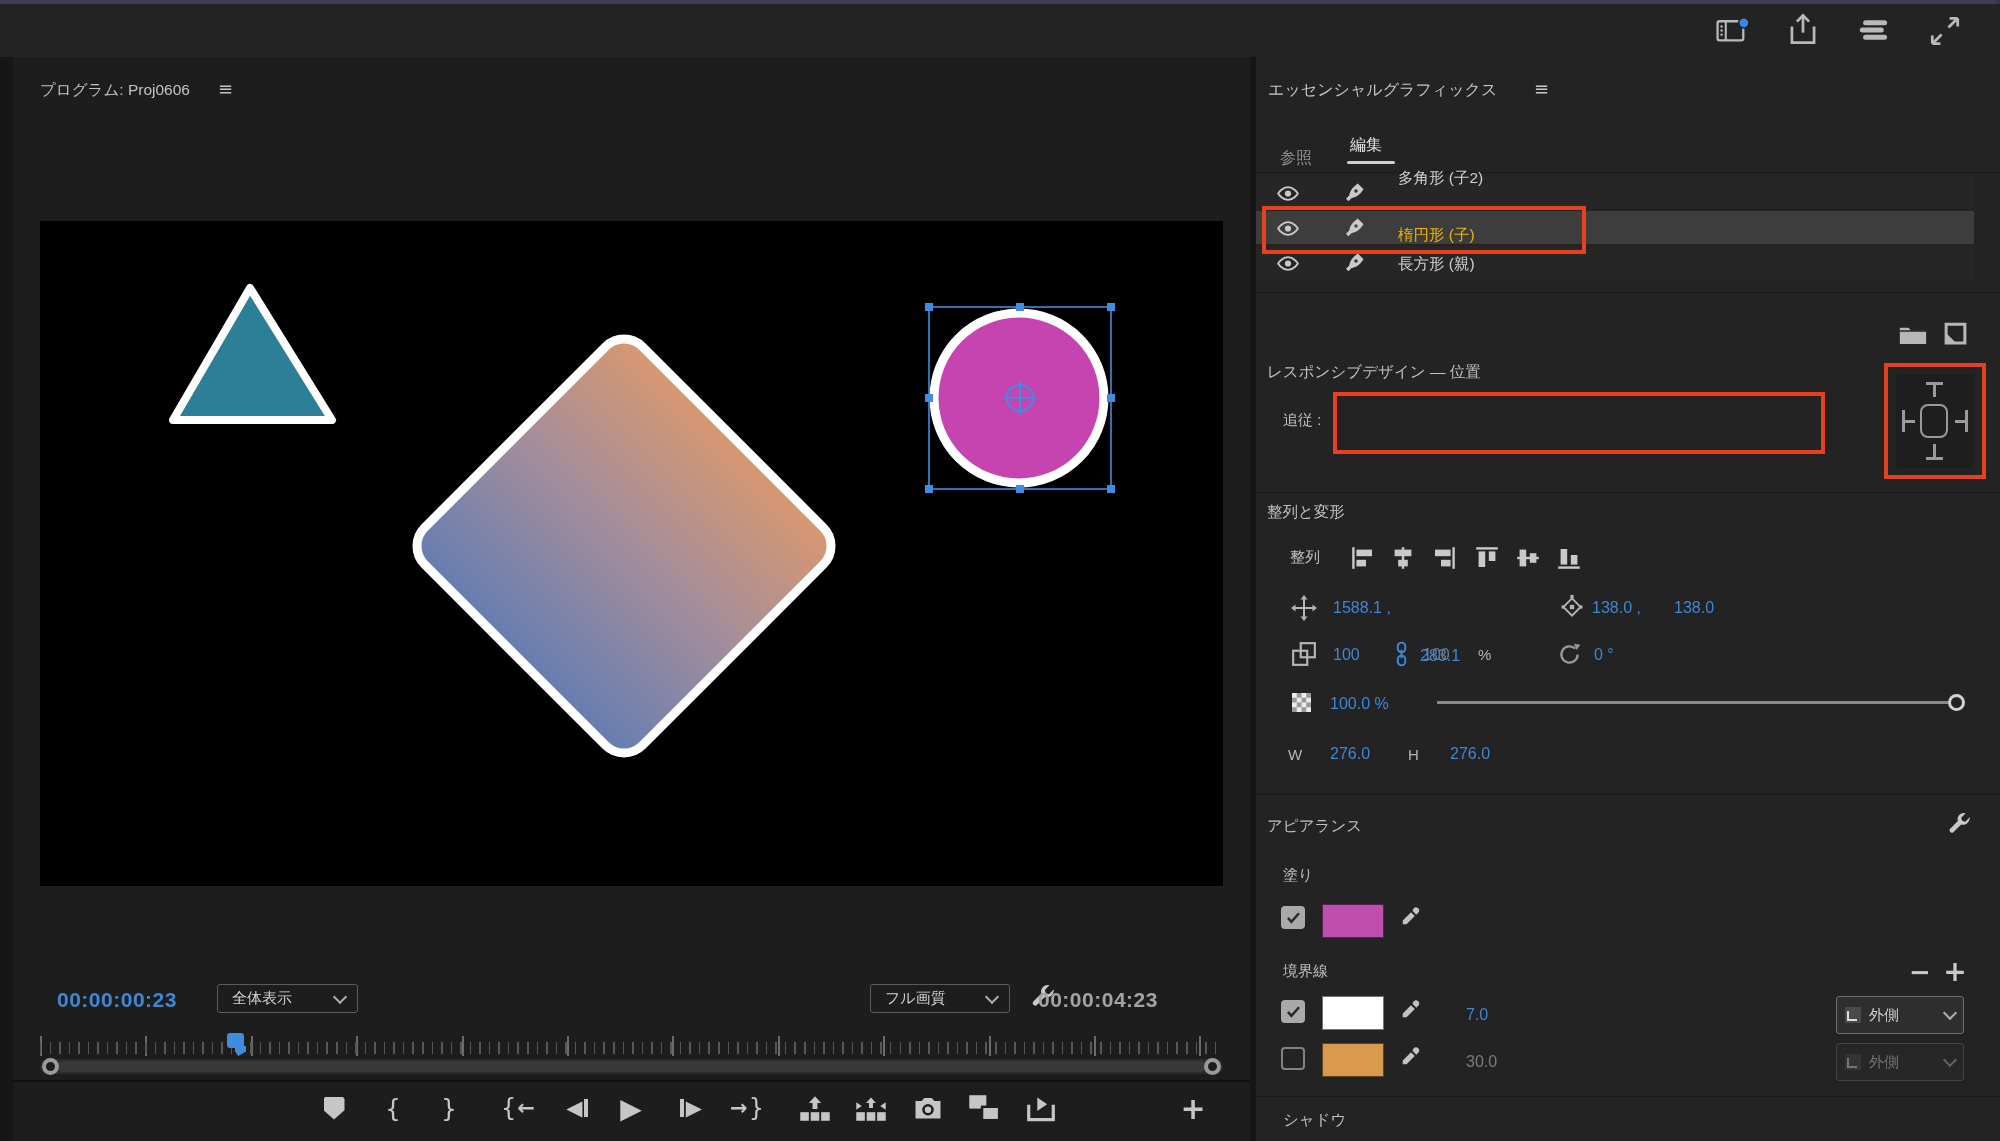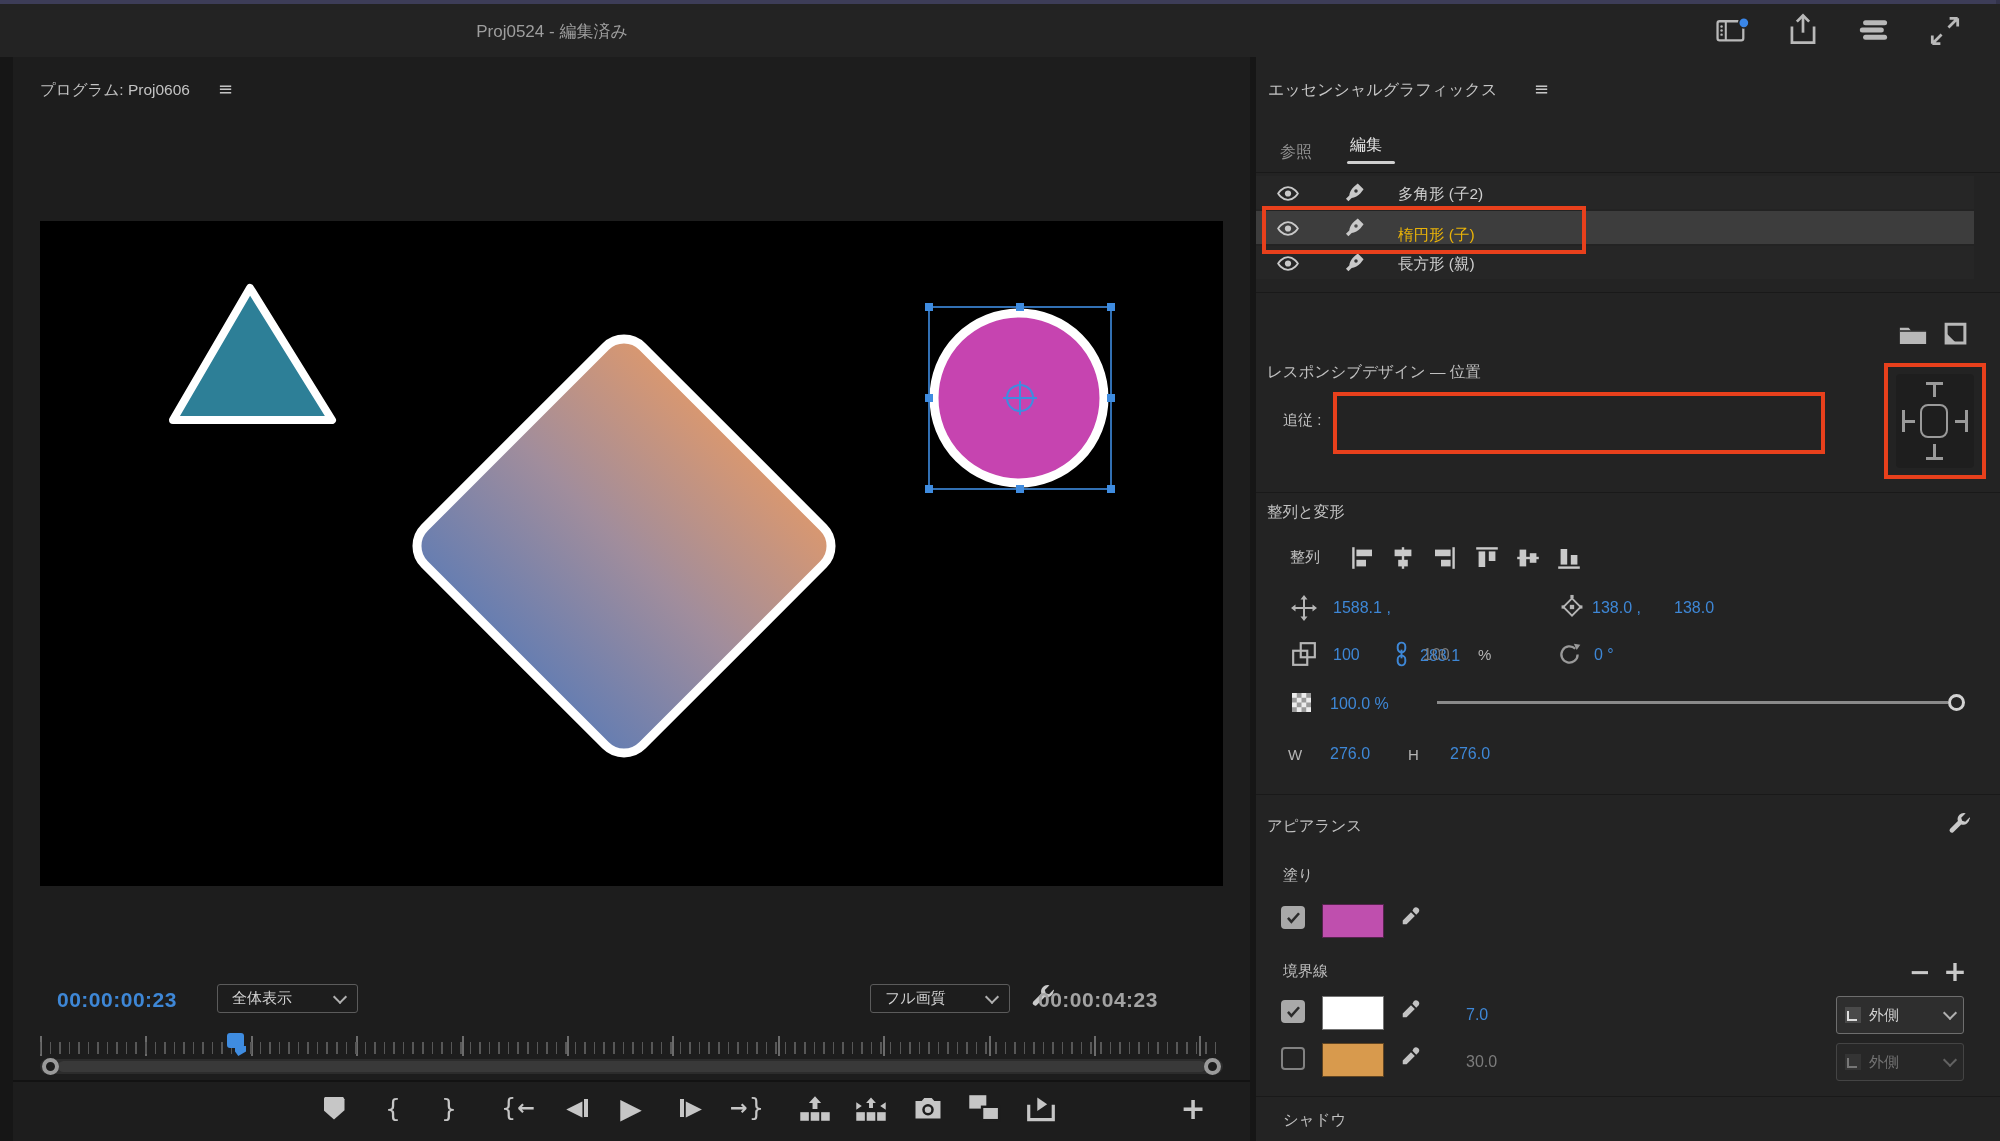--- a/index.html
+++ b/index.html
@@ -31,21 +31,20 @@
   svg{display:block;}
 </style>
 </head>
 <body>
 
 <div class="screen">
 
   <div class="abs" style="left:0;top:0;width:2000px;height:4px;background:#3d3d58;"></div>
   <div class="abs" style="left:1996px;top:0;width:4px;height:1141px;background:#33334a;"></div>
   <div class="abs" style="left:0;top:4px;width:2000px;height:53px;background:#232323;"></div>
-  <div class="abs" style="left:352px;top:20px;width:400px;text-align:center;font-size:17px;color:#9e9e9e;">Proj0524 - 編集済み</div>
 
   <div class="abs ic" style="left:1716px;top:16px;width:34px;height:28px;color:#b9b9b9;">
     <svg viewBox="0 0 33 27" width="34" height="28">
       <rect x="1.5" y="5" width="25" height="18.5" rx="2" fill="none" stroke="currentColor" stroke-width="2.2"></rect>
       <path d="M9.5 5v18.5" stroke="currentColor" stroke-width="2"></path>
       <circle cx="5.4" cy="10" r="1.2" fill="currentColor"></circle>
         <circle cx="5.4" cy="14" r="1.2" fill="currentColor"></circle>
         <circle cx="5.4" cy="18" r="1.2" fill="currentColor"></circle>
       <circle cx="27" cy="6.5" r="5" fill="#3a86e8" stroke="#232323" stroke-width="1.5"></circle>
     </svg>
@@ -199,21 +198,21 @@
       <path d="M9 2l8 5.5L9 13z" fill="currentColor"></path>
     </svg>
   </div>
   <div class="abs ic glyph" style="left:1177px;top:1092px;width:32px;height:32px;font-size:30px;font-weight:bold;color:#c6c6c6;">+</div>
 
   <div class="abs" style="left:1256px;top:57px;width:744px;height:1084px;background:#232323;"></div>
 
   <div class="abs" style="left:1268px;top:80px;font-size:16px;color:#c6c6c6;">エッセンシャルグラフィックス</div>
   <div class="abs glyph" style="left:1534px;top:78px;font-size:18px;color:#c6c6c6;">≡</div>
 
-  <div class="abs" style="left:1280px;top:142px;font-size:16px;color:#8f8f8f;">参照</div>
+  <div class="abs" style="left:1280px;top:148px;font-size:16px;color:#8f8f8f;">参照</div>
   <div class="abs" style="left:1350px;top:135px;font-size:16px;color:#e3e3e3;">編集</div>
   <div class="abs" style="left:1347px;top:161px;width:48px;height:3px;background:#cfcfcf;border-radius:2px;"></div>
 
   <div class="sep" style="top:172px;"></div>
 
   <div class="lrow" style="top:176px;background:#262626;"></div>
   <div class="lrow" style="top:211px;background:#3d3d3d;"></div>
   <div class="lrow" style="top:246px;background:#262626;"></div>
 
   <div class="abs ic" style="left:1276px;top:186px;width:24px;height:15px;color:#c9c9c9;">
@@ -247,21 +246,21 @@
         <circle cx="10.9" cy="9.1" r="1.6" fill="#4a4a4a"></circle>
       </svg>
   </div>
   <div class="abs ic" style="left:1344px;top:251px;width:22px;height:22px;color:#c9c9c9;">
     <svg viewBox="0 0 20 20" width="22" height="22">
         <path d="M12.5 2.2 17.8 7.5 15 11.2c-2 2.5-5.5 4-8 4.2l-3 3-2.2-2.2 3-3c.2-2.5 1.7-6 4.2-8z" fill="currentColor"></path>
         <circle cx="10.9" cy="9.1" r="1.6" fill="#333"></circle>
       </svg>
   </div>
 
-  <div class="abs" style="left:1398px;top:184px;font-size:15.5px;color:#cfcfcf;">多角形 (子2)</div>
+  <div class="abs" style="left:1398px;top:168px;font-size:15.5px;color:#cfcfcf;">多角形 (子2)</div>
   <div class="abs" style="left:1398px;top:219px;font-size:15.5px;color:#eab308;margin-top:6px;">楕円形 (子)</div>
   <div class="abs" style="left:1398px;top:254px;font-size:15.5px;color:#cfcfcf;">長方形 (親)</div>
 
   <div class="redbox" style="left: 1262px; top: 206px; width: 316px; height: 40px; border-color: rgb(232, 64, 28);"></div>
 
   <div class="sep" style="top:292px;"></div>
 
   <div class="abs ic" style="left:1898px;top:322px;width:30px;height:25px;color:#b8b8b8;">
     <svg viewBox="0 0 24 18" width="30" height="23">
         <path d="M1.5 16.5v-13h7l2 2.5h12v10.5z" fill="currentColor"></path>

